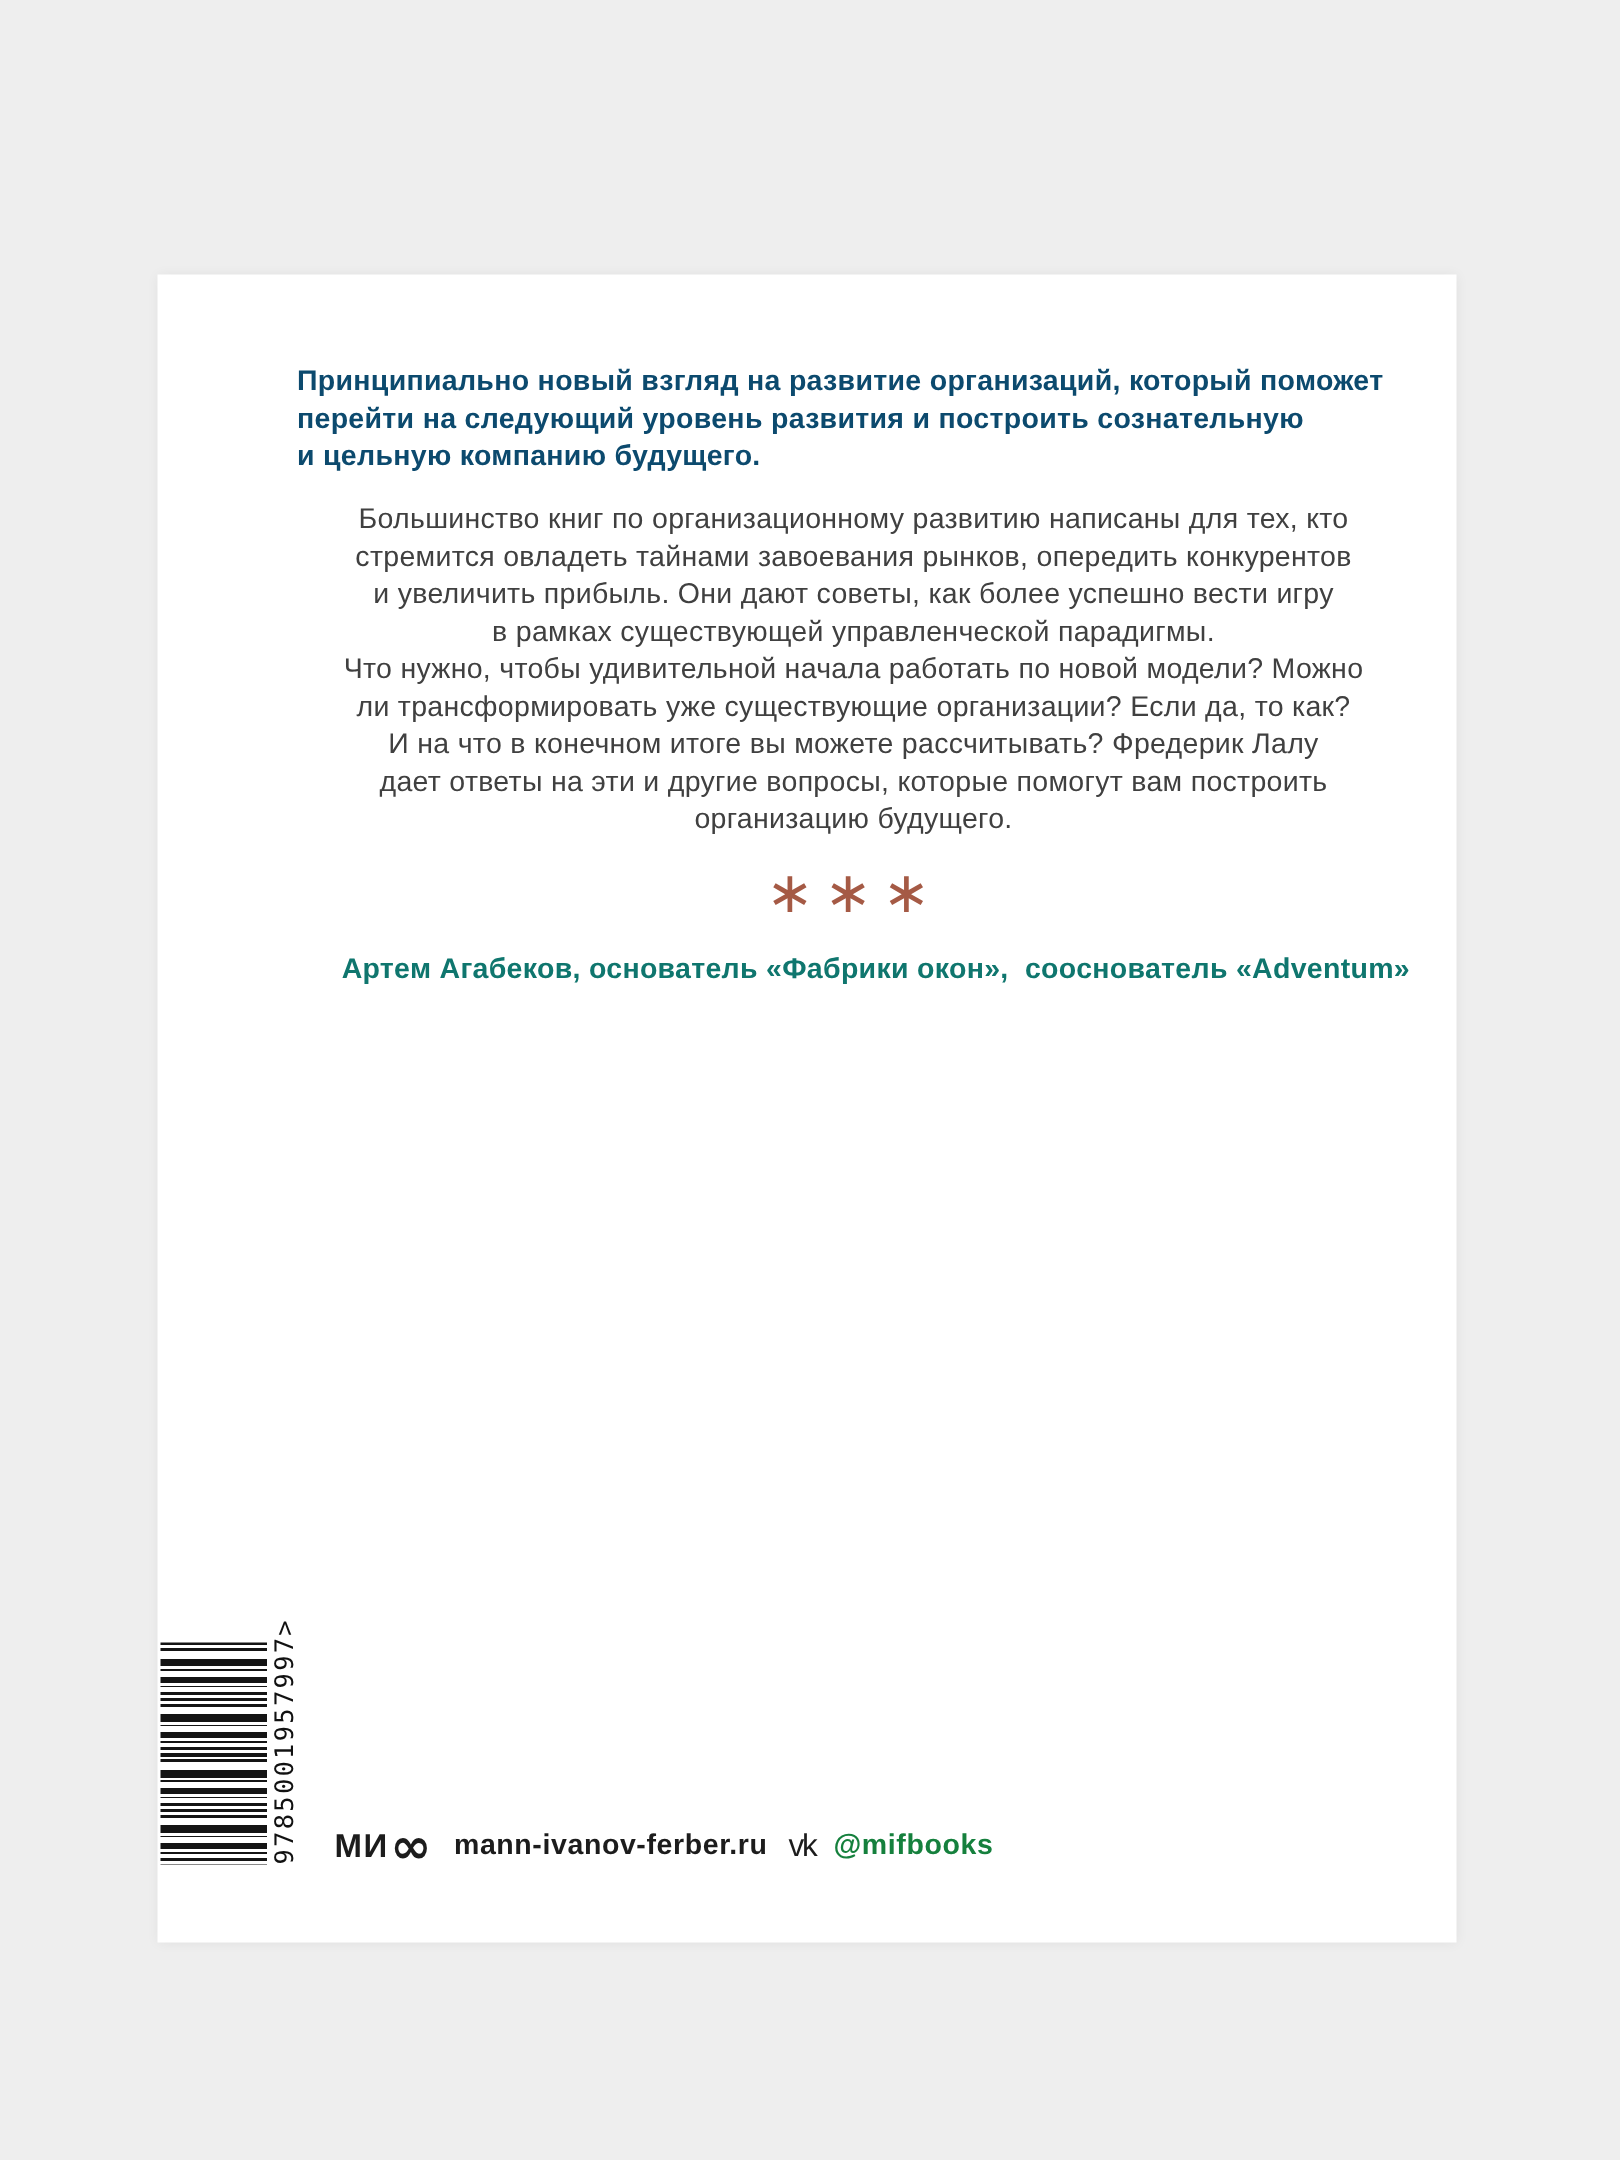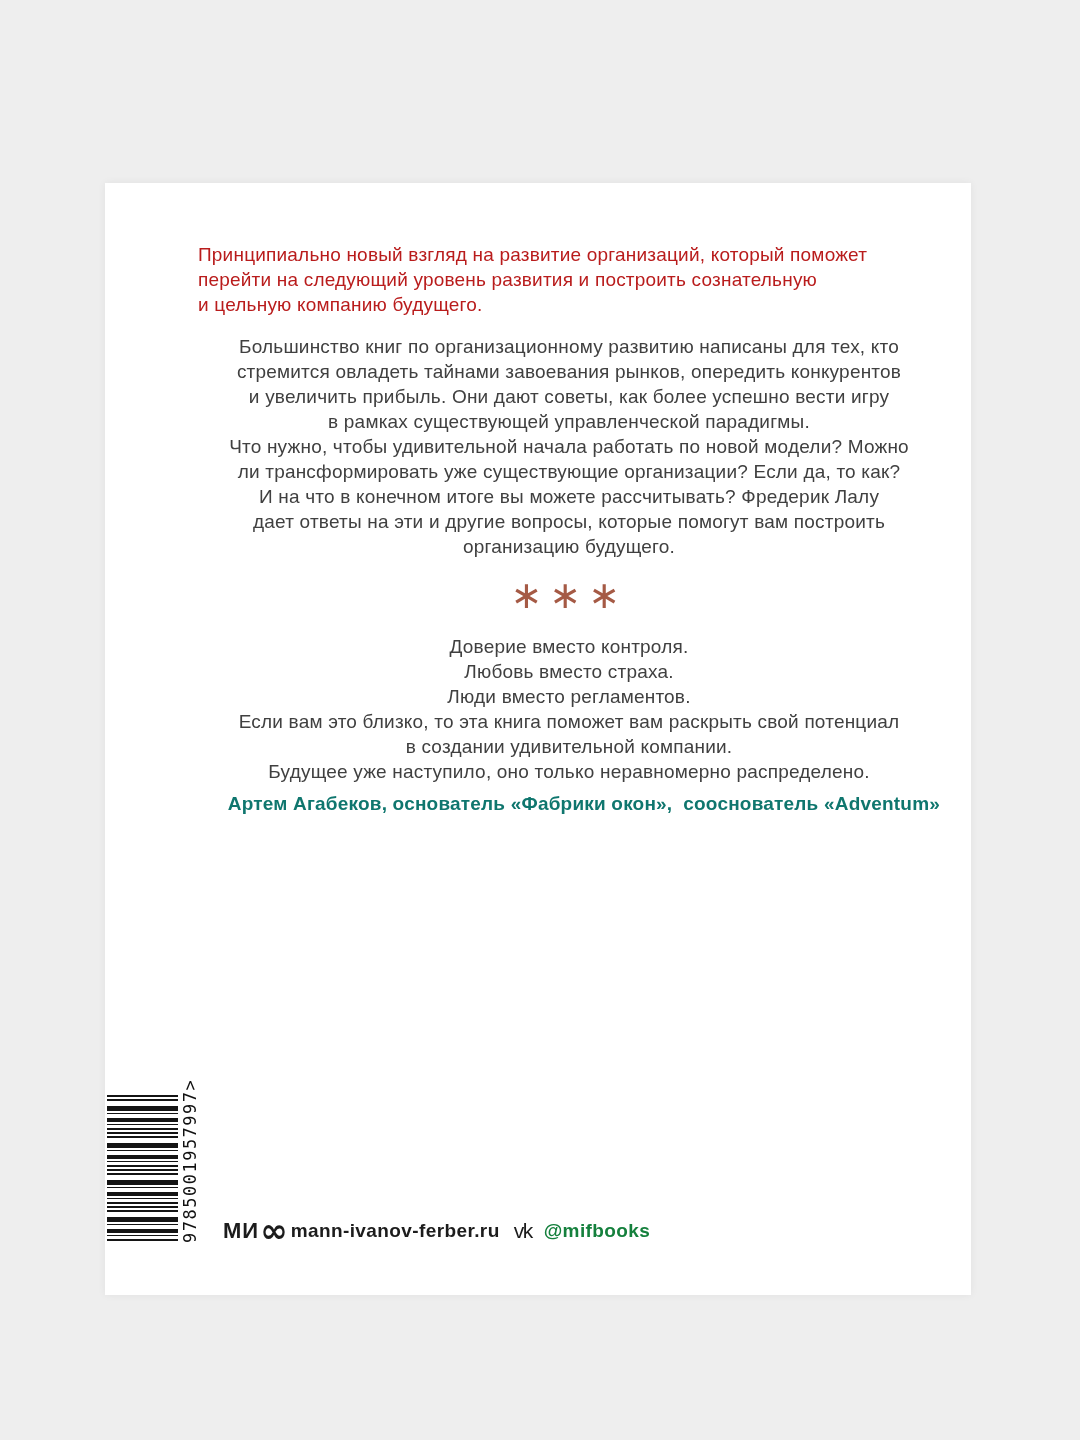--- a/index.html
+++ b/index.html
@@ -21,23 +21,23 @@
   }
 
   .content {
     position: absolute;
     left: 93px; top: 0;
     width: 742px;
   }
 
   .headline {
     margin: 0; padding-top: 59px;
-    font-size: 19px; font-weight: 400;
+    font-size: 19px; font-weight: 700;
     line-height: 25px;
-    color: #b91c1c;
+    color: #0c4a6e;
     letter-spacing: 0.2px;
     white-space: pre-line;
   }
 
   .body-par {
     margin: 0;
     font-size: 19px; font-weight: 400;
     line-height: 25px;
     color: #404040;
     letter-spacing: 0.2px;
@@ -110,21 +110,21 @@
     font-size: 22px; font-weight: 700;
     letter-spacing: 1px;
   }
   .mif-logo .inf {
     font-family: "DejaVu Sans", sans-serif;
     font-size: 33px; font-weight: 700;
     line-height: 0.8;
     margin-left: 1px;
   }
   .site {
-    margin-left: 3px;
+    margin-left: 15px;
     font-size: 19px; font-weight: 700;
     letter-spacing: 0.4px;
     color: #1c1c1c;
   }
   .vk-icon {
     margin-left: 14px;
     font-size: 21px; font-weight: 400;
     letter-spacing: -1.5px;
     color: #1c1c1c;
   }
@@ -151,26 +151,20 @@
 и увеличить прибыль. Они дают советы, как более успешно вести игру
 в рамках существующей управленческой парадигмы.</p>
       <p class="body-par">Что нужно, чтобы удивительной начала работать по новой модели? Можно
 ли трансформировать уже существующие организации? Если да, то как?
 И на что в конечном итоге вы можете рассчитывать? Фредерик Лалу
 дает ответы на эти и другие вопросы, которые помогут вам построить
 организацию будущего.</p>
 
       <div class="separator">∗∗∗</div>
 
-      <p class="body-par">Доверие вместо контроля.
-Любовь вместо страха.
-Люди вместо регламентов.
-Если вам это близко, то эта книга поможет вам раскрыть свой потенциал
-в создании удивительной компании.
-Будущее уже наступило, оно только неравномерно распределено.</p>
 
       <p class="attribution">Артем Агабеков, основатель «Фабрики окон»,&nbsp; сооснователь «Adventum»</p>
     </div>
 
     <div class="barcode-bars"></div>
     <div class="barcode-number">9785001957997&gt;</div>
 
     <div class="footer-row">
       <div class="mif-logo">
         <span class="mi">МИ</span>

